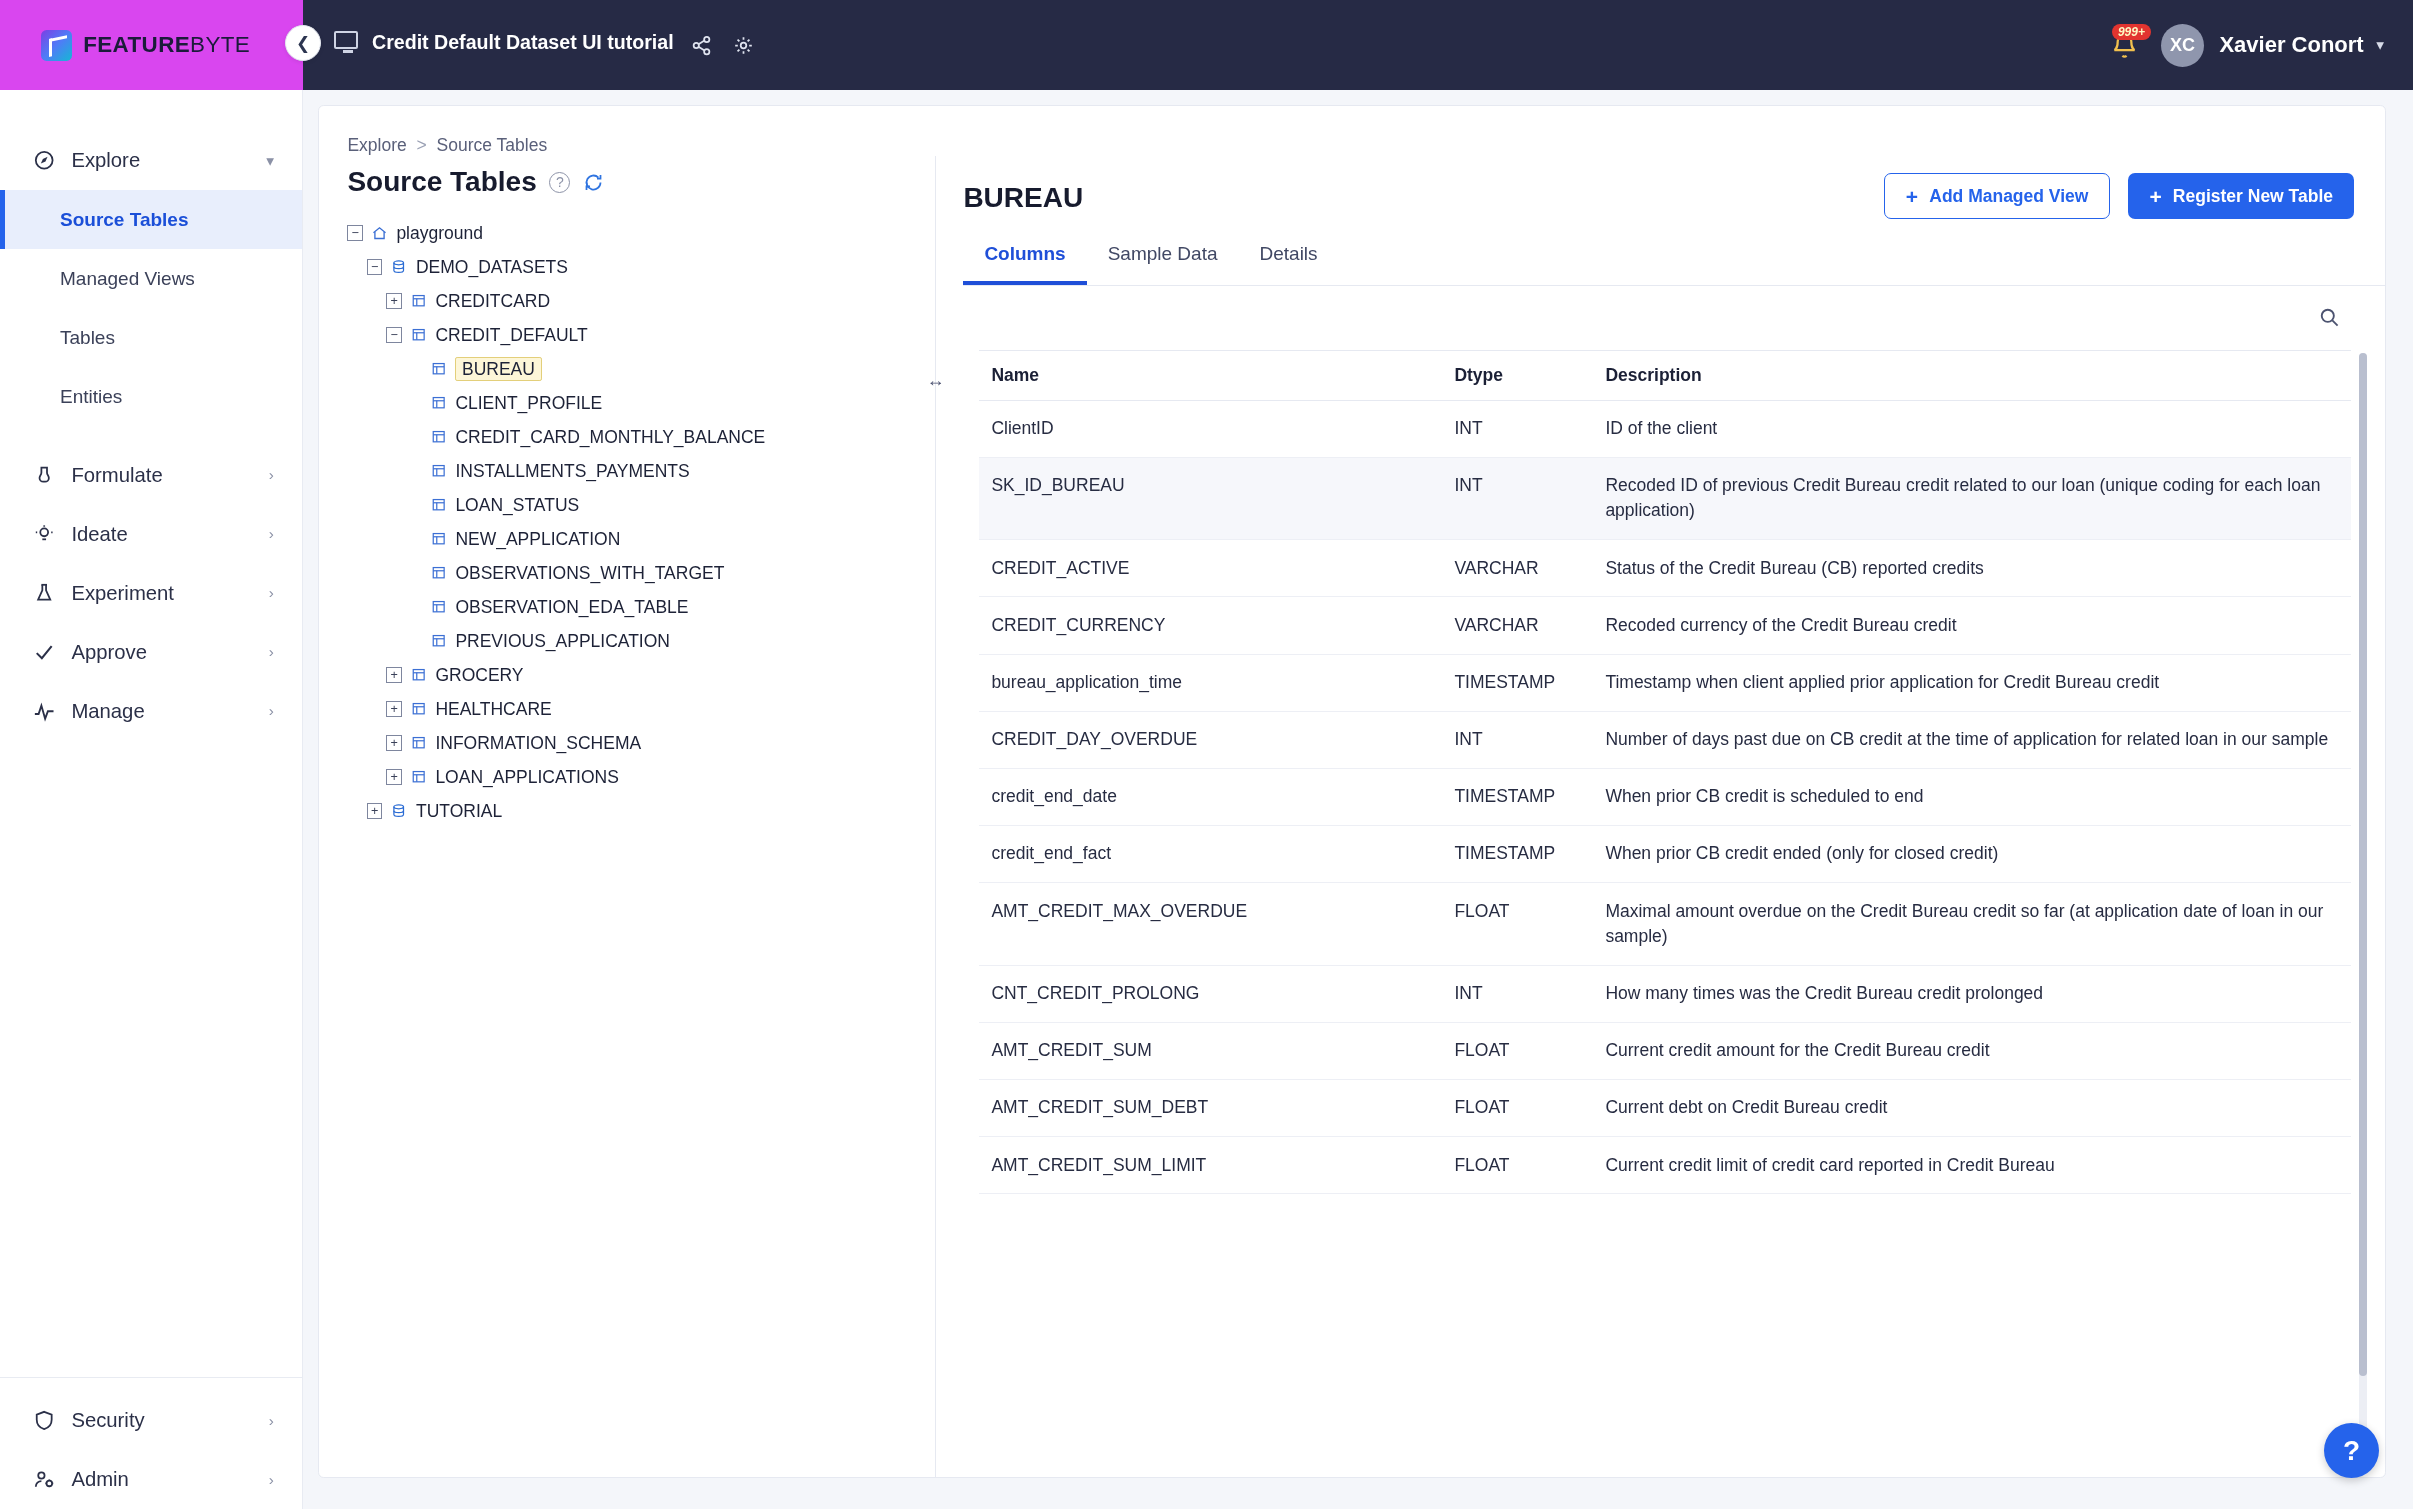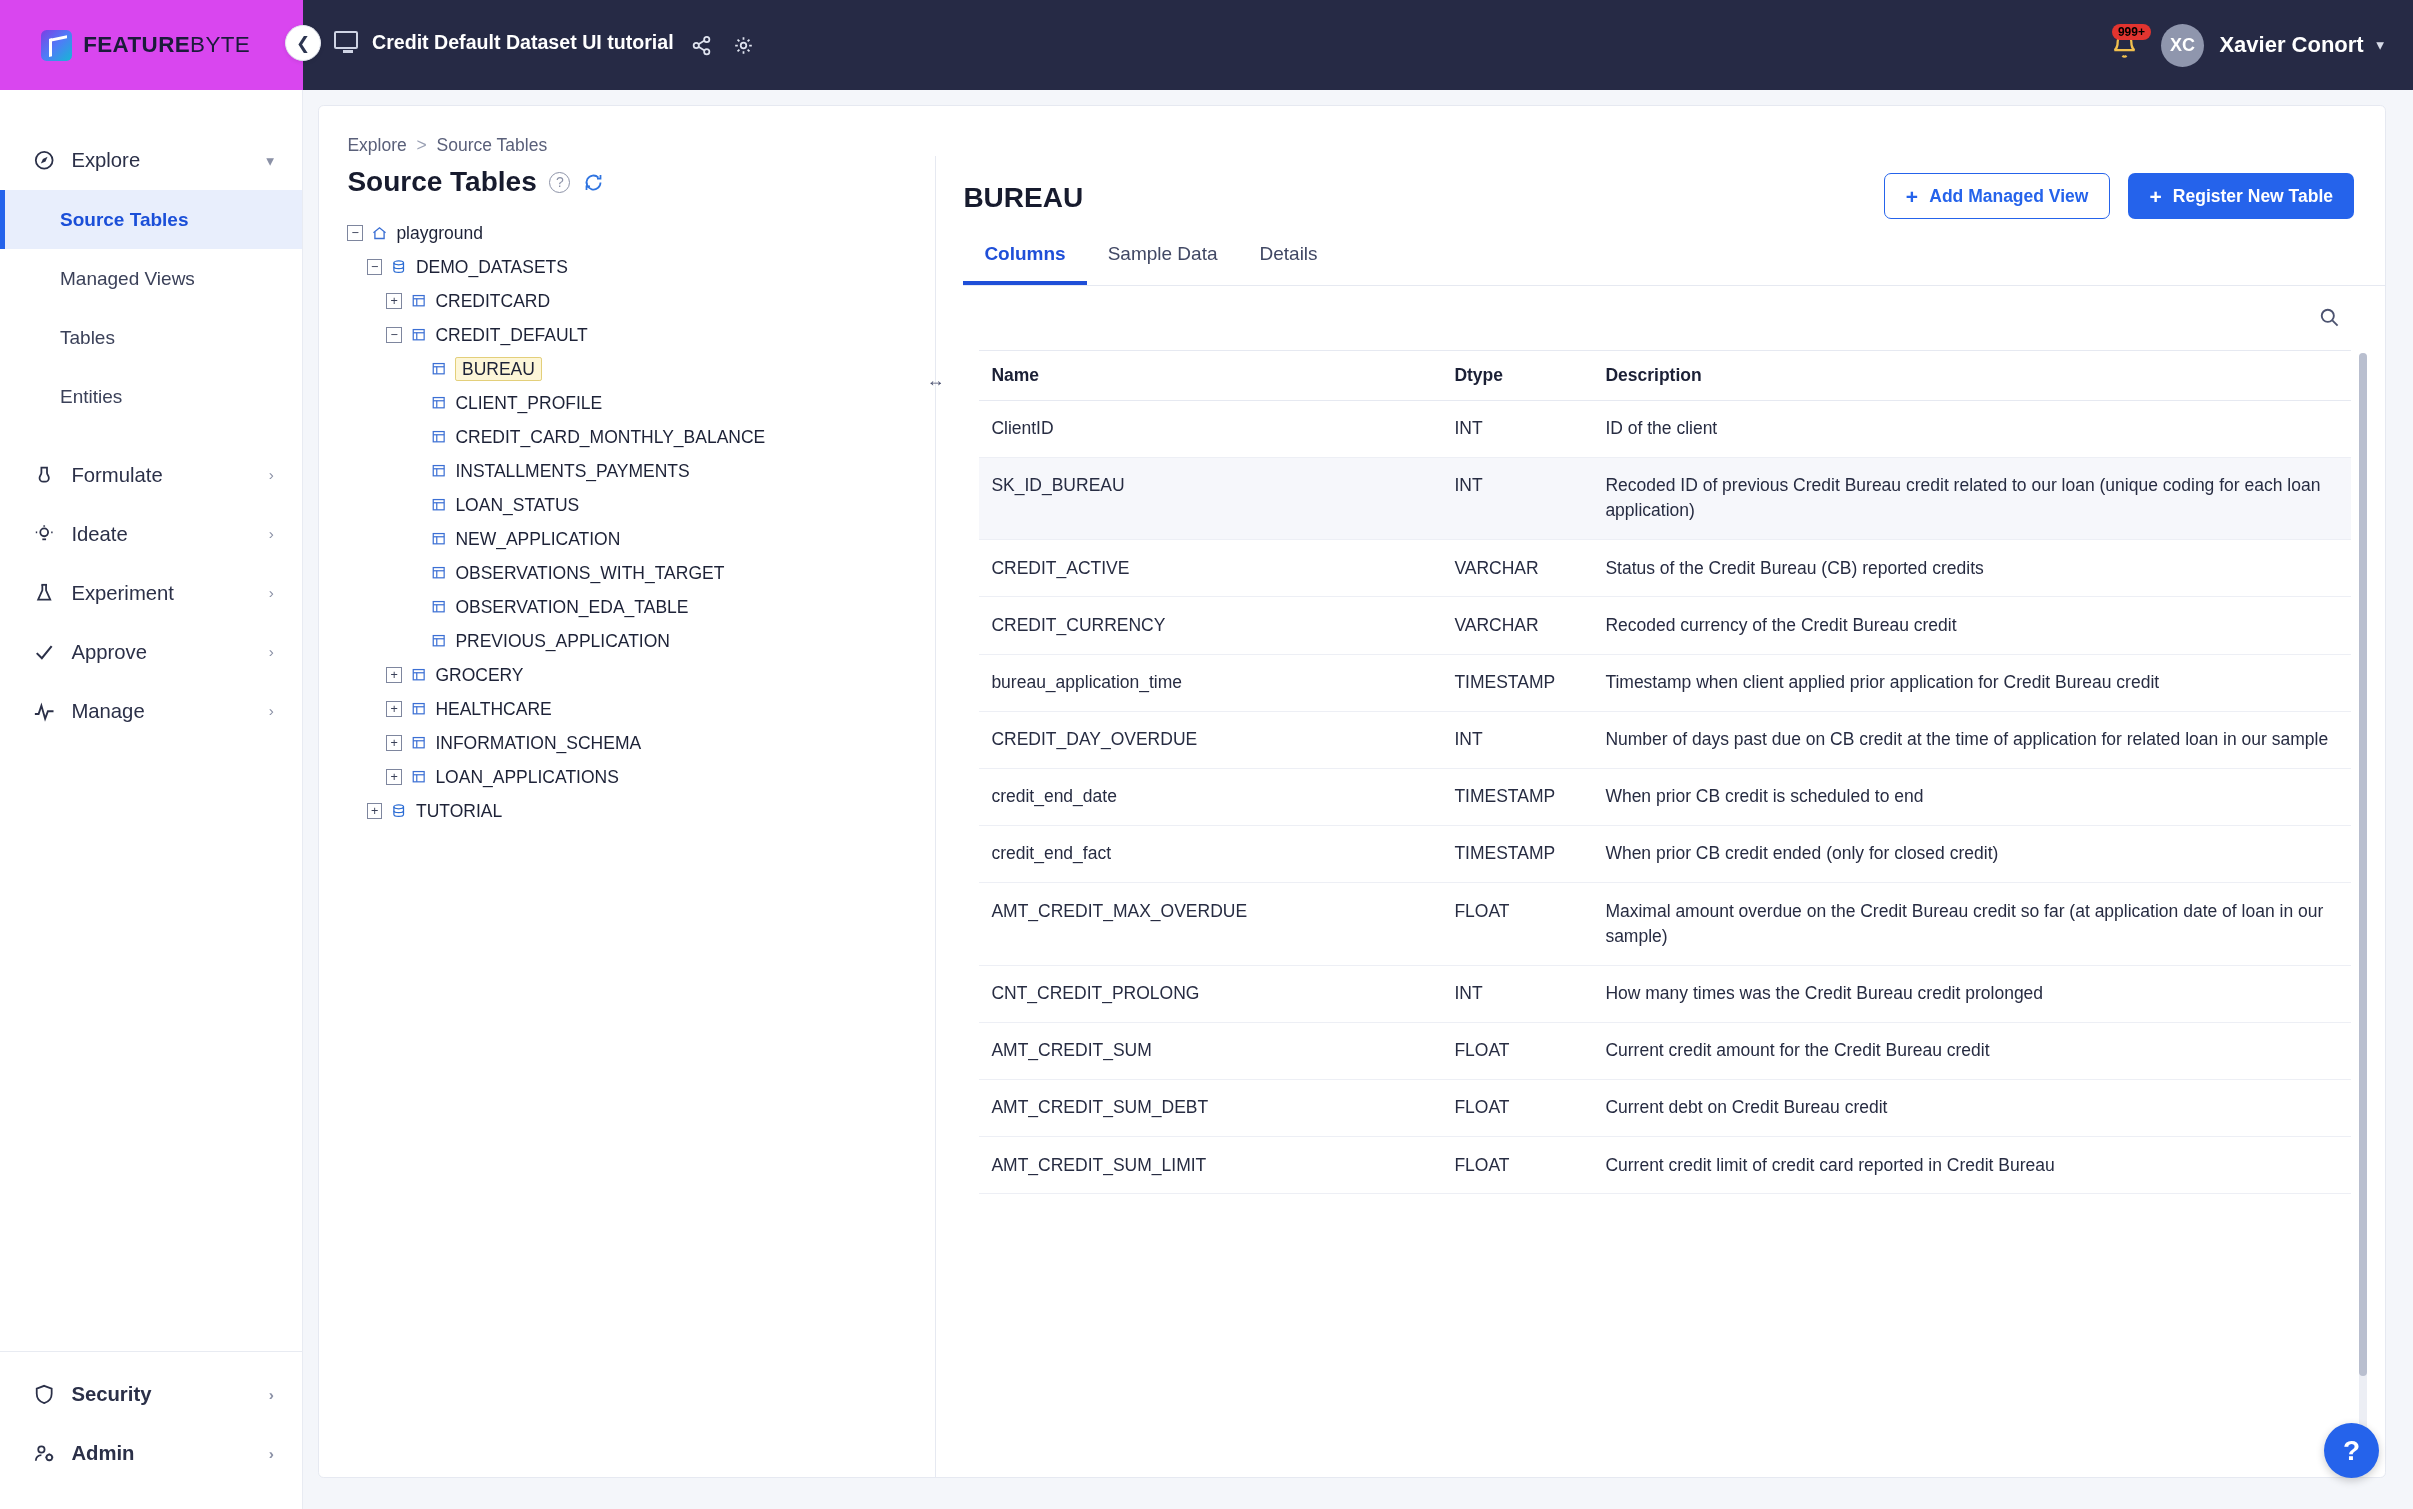--- a/index.html
+++ b/index.html
@@ -81,22 +81,22 @@
   .icon-btn {
     width: 28px; height: 28px;
     display:flex; align-items:center; justify-content:center;
     color:#e4e7f2;
   }
   .topbar-spacer { flex: 1; }
 
   .bell-wrap { position: relative; margin-right: 19.6px; width: 34px; height: 34px; display:flex;align-items:center;justify-content:center;}
   .badge {
     position:absolute; top:-4.2px; right:-9.8px;
-    background:#e2342f; color:#000000; font-size:12px; font-weight:700;
-    border-radius: 9.8px; padding: 2.1px 6.3px; line-height:1;
+    background:#e2342f; color:#fef9c3; font-size:12px; font-weight:700;
+    border-radius: 9.8px; padding: 2.1px 6.3px; line-height:1;font-style:italic;
   }
   .avatar {
     width: 43px; height: 43px; border-radius: 50%;
     background:#8f96ad; color:#fff; font-size:18px; font-weight:700;
     display:flex;align-items:center;justify-content:center;
     margin-right: 15.4px;
   }
   .user-name { font-size: 22px; font-weight:600; margin-right: 12.6px; white-space:nowrap;}
   .caret { font-size: 15.4px; color:#d7dbe8; }
 
@@ -129,21 +129,21 @@
     padding-left: 60px;
     font-size: 19px; color:#3b4159;
   }
   .nav-sub.active {
     background: #e8eefc;
     color:#1b4fd8;
     border-left: 5.6px solid #2563eb;
     padding-left: 55px;
     font-weight: 600;
   }
-  .sidebar-bottom { margin-top:auto; border-top: 1.4px solid #e8ebf2; padding-bottom: 26px; font-weight: bold;}
+  .sidebar-bottom { margin-top:auto; border-top: 1.4px solid #e8ebf2; padding-bottom: 0;}
 
   
   .content {
     flex: 1; min-width: 0;
     background: #f4f6fa;
     padding: 15.4px 27px 31px 15.4px;
     display:flex; flex-direction:column;
   }
   .panel {
     flex:1;

